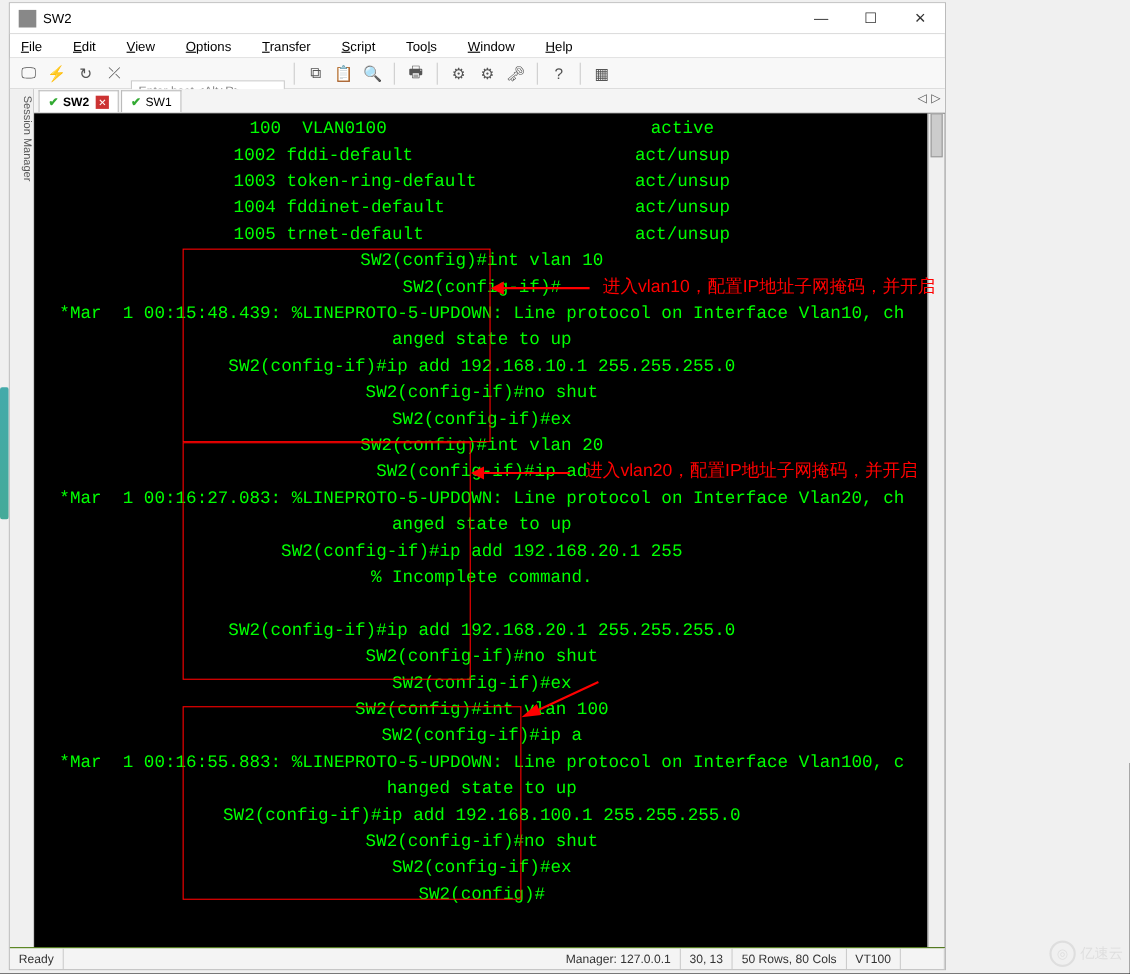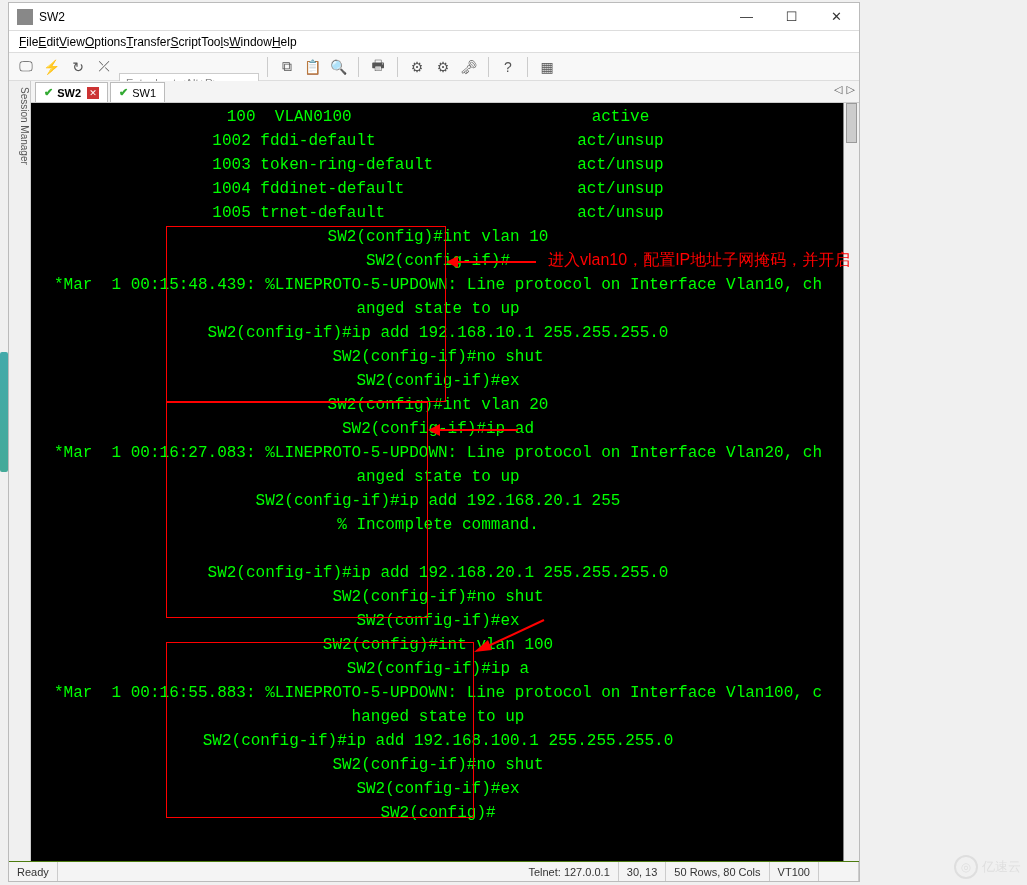--- a/index.html
+++ b/index.html
@@ -3,21 +3,21 @@
 <meta charset="utf-8">
 <style>
 * { margin: 0; padding: 0; box-sizing: border-box; }
 body { font-family: "Segoe UI", Tahoma, sans-serif; font-size: 12px; background: #f0f0f0; width: 1027px; height: 885px; overflow: hidden; position: relative; }
 .window { position: absolute; left: 8px; top: 2px; width: 852px; height: 880px; background: #fff; border: 1px solid #bbb; display: flex; flex-direction: column; }
 .titlebar { height: 28px; background: #fff; display: flex; align-items: center; border-bottom: 1px solid #ddd; }
 .titlebar .icon { width: 16px; height: 16px; margin: 0 6px 0 8px; background: #888; display: inline-block; }
 .titlebar .title { flex: 1; font-size: 12px; color: #000; }
 .win-btns { display: flex; }
 .win-btn { width: 45px; height: 28px; display: flex; align-items: center; justify-content: center; font-size: 13px; color: #333; }
-.menubar { height: 22px; display: flex; align-items: center; padding: 0 10px; gap: 0; border-bottom: 1px solid #ddd; font-size: 12px; }
+.menubar { height: 22px; display: flex; align-items: center; padding: 0 10px; gap: 28px; border-bottom: 1px solid #ddd; font-size: 12px; }
 .menubar span { color: #000; cursor: default; }
 .menubar span u { text-decoration: underline; }
 .toolbar { height: 28px; display: flex; align-items: center; padding: 0 6px; gap: 4px; border-bottom: 1px solid #ddd; background: #f8f8f8; }
 .tbtn { width: 22px; height: 22px; display: flex; align-items: center; justify-content: center; color: #555; font-size: 14px; border: 1px solid transparent; }
 .tsep { width: 1px; height: 20px; background: #ccc; margin: 0 4px; }
 .hostbox { width: 140px; height: 20px; border: 1px solid #ccc; font-size: 11px; color: #888; padding: 2px 6px; background: #fff; display: flex; align-items: center; margin-top: 32px; }
 .main { flex: 1; display: flex; min-height: 0; }
 .sidetab { width: 22px; background: #f0f0f0; border-right: 1px solid #ccc; writing-mode: vertical-rl; text-align: left; padding-top: 6px; font-size: 10px; color: #555; }
 .content { flex: 1; display: flex; flex-direction: column; min-width: 0; }
 .tabbar { height: 22px; background: #f4f4f4; border-bottom: 1px solid #ccc; display: flex; align-items: flex-end; padding-left: 4px; gap: 2px; position: relative; }
@@ -145,21 +145,21 @@
         <div class="term-scroll">
           <div class="thumb"></div>
         </div>
       </div>
     </div>
   </div>
 
   <div class="statusbar">
     <div class="cell">Ready</div>
     <div class="spacer"></div>
-    <div class="cell">Telnet: 127.0.0.1</div>
+    <div class="cell">Manager: 127.0.0.1</div>
     <div class="cell">30,  13</div>
     <div class="cell">50 Rows, 80 Cols</div>
     <div class="cell">VT100</div>
     <div class="cell" style="width:40px"></div>
   </div>
 </div>
 
 <div class="overlay">
   <div class="box" style="left:158px; top:224px; width:280px; height:176px;"></div>
   <div class="box" style="left:158px; top:400px; width:262px; height:216px;"></div>
@@ -168,20 +168,21 @@
   <svg class="arrow" style="left:438px; top:250px; width:100px; height:20px;">
     <line x1="90" y1="10" x2="10" y2="10"></line>
       <polygon points="0,10 12,4 12,16"></polygon>
   </svg>
   <div class="anno" style="left:540px; top:248px;">进入vlan10，配置IP地址子网掩码，并开启</div>
 
   <svg class="arrow" style="left:420px; top:418px; width:100px; height:20px;">
     <line x1="90" y1="10" x2="10" y2="10"></line>
       <polygon points="0,10 12,4 12,16"></polygon>
   </svg>
+  <div class="anno" style="left:524px; top:416px;">进入vlan20，配置IP地址子网掩码，并开启</div>
 
   <svg class="arrow" style="left:466px; top:610px; width:80px; height:44px;">
     <line x1="70" y1="8" x2="10" y2="36"></line>
       <polygon points="0,40 14,28 18,38"></polygon>
   </svg>
 </div>
 
 <div class="wm">
   <div class="circ">◎</div>
   <span>亿速云</span>

